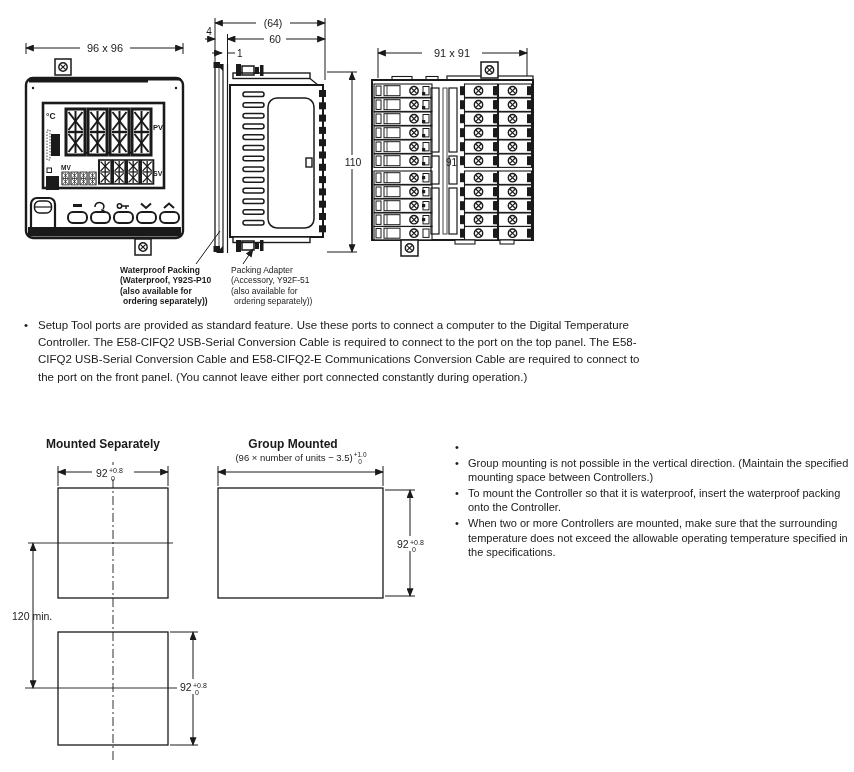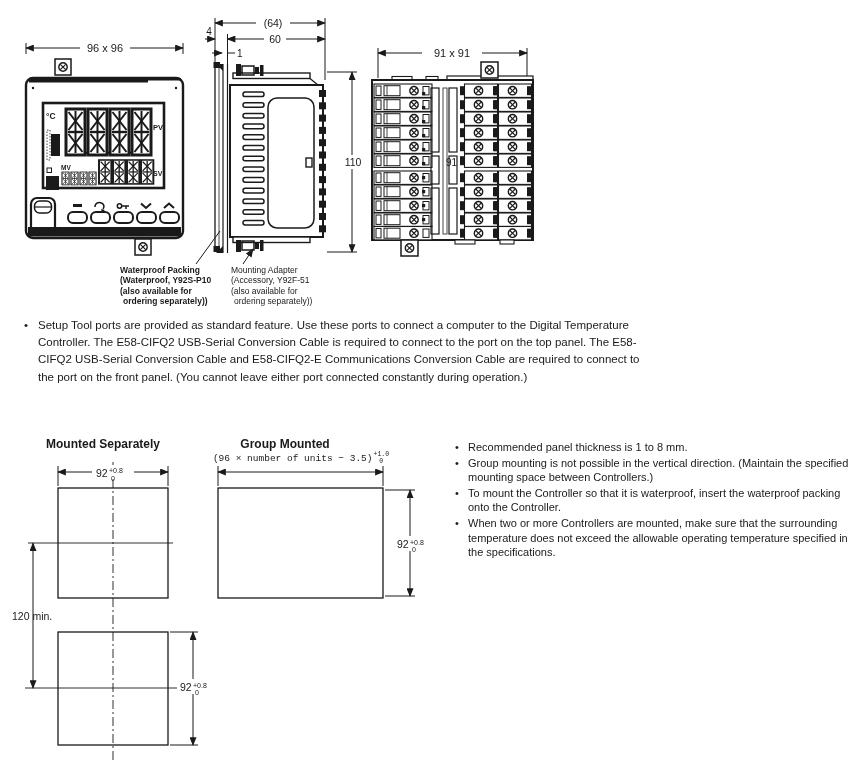--- a/index.html
+++ b/index.html
@@ -294,34 +294,34 @@
     </g>
   </svg>
 
   <div class="abs callout" style="left:120px;top:265px;font-weight:bold;">
     <div>Waterproof Packing</div>
     <div>(Waterproof, Y92S-P10</div>
     <div>(also available for</div>
     <div style="padding-left:3px;">ordering separately))</div>
   </div>
   <div class="abs callout" style="left:231px;top:265px;">
-    <div>Mounting Adapter</div>
+    <div>Packing Adapter</div>
     <div>(Accessory, Y92F-51</div>
     <div>(also available for</div>
     <div style="padding-left:3px;">ordering separately))</div>
   </div>
 
   <div class="abs setup" style="left:24px;top:317px;">
     <span class="b">•</span>
     <span>Setup Tool ports are provided as standard feature. Use these ports to connect a computer to the Digital Temperature Controller. The E58-CIFQ2 USB-Serial Conversion Cable is required to connect to the port on the top panel. The E58-CIFQ2 USB-Serial Conversion Cable and E58-CIFQ2-E Communications Conversion Cable are required to connect to the port on the front panel. (You cannot leave either port connected constantly during operation.)</span>
   </div>
 
   <div class="abs sec-title" style="left:23px;top:437px;width:160px;">Mounted Separately</div>
-  <div class="abs sec-title" style="left:204px;top:437px;width:162px;">Group Mounted</div>
-  <div class="abs gm-formula" style="left:212px;top:452px;width:178px;font-family:Liberation Mono, monospace;">
+  <div class="abs sec-title" style="left:212px;top:437px;width:162px;">Group Mounted</div>
+  <div class="abs gm-formula" style="left:212px;top:452px;width:178px;">
     <span>(96 × number of units − 3.5)</span><span class="tol">
         <span>+1.0</span>
         <span>0</span>
       </span>
   </div>
 
   <svg class="abs" style="left:0;top:430px;" width="460" height="342" viewBox="0 0 460 342">
     <g stroke="#1a1a1a" fill="none">
 
       <line x1="113" y1="32" x2="113" y2="330" stroke-width="0.9" stroke-dasharray="9 3 2 3"></line>
@@ -371,21 +371,20 @@
       <marker id="arr2" viewBox="0 0 10 8" refX="9" refY="4" markerWidth="9" markerHeight="7" orient="auto-start-reverse">
           <path d="M0,0 L10,4 L0,8 z" fill="#1a1a1a"></path>
         </marker>
     </defs>
   </svg>
 
 
   <div class="abs panel-notes" style="left:455px;top:440px;">
     <div class="note-bullet">
       <span class="b">•</span>
-      <span>Recommended panel thickness is 1 to 8 mm.</span>
     </div>
     <div class="note-bullet">
       <span class="b">•</span>
       <span>Group mounting is not possible in the vertical direction. (Maintain the specified mounting space between Controllers.)</span>
     </div>
     <div class="note-bullet">
       <span class="b">•</span>
       <span>To mount the Controller so that it is waterproof, insert the waterproof packing onto the Controller.</span>
     </div>
     <div class="note-bullet">

